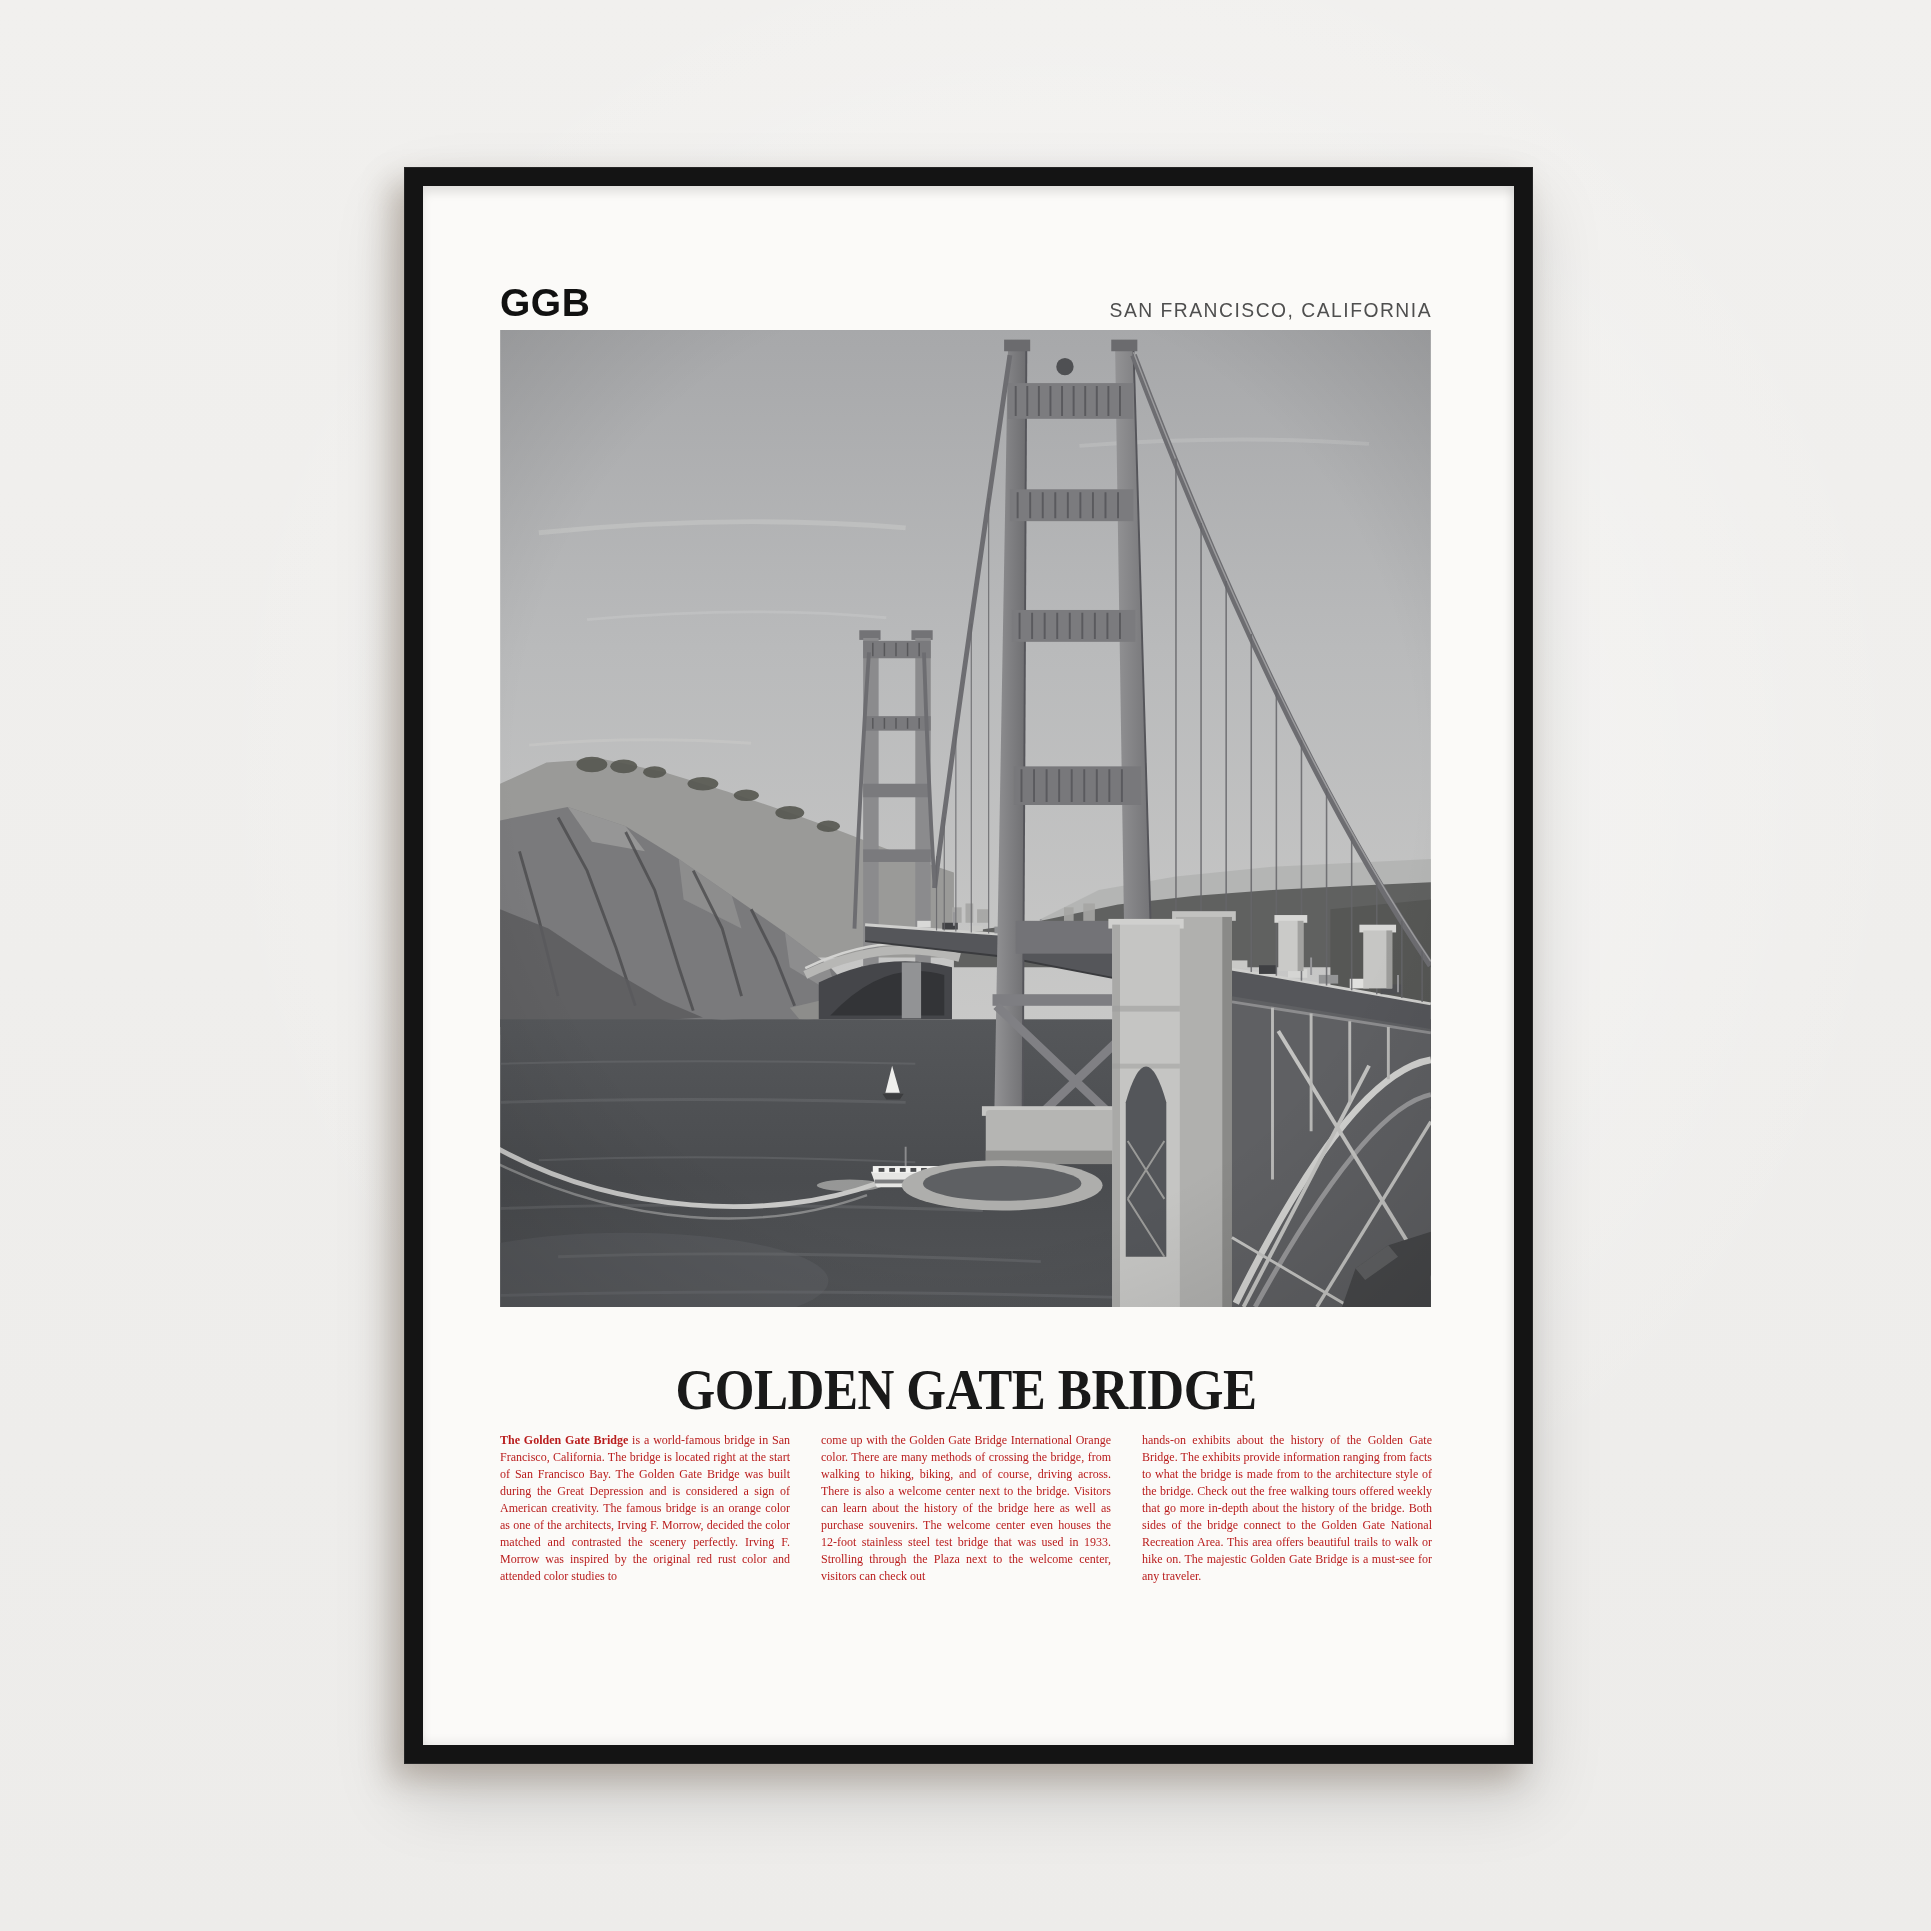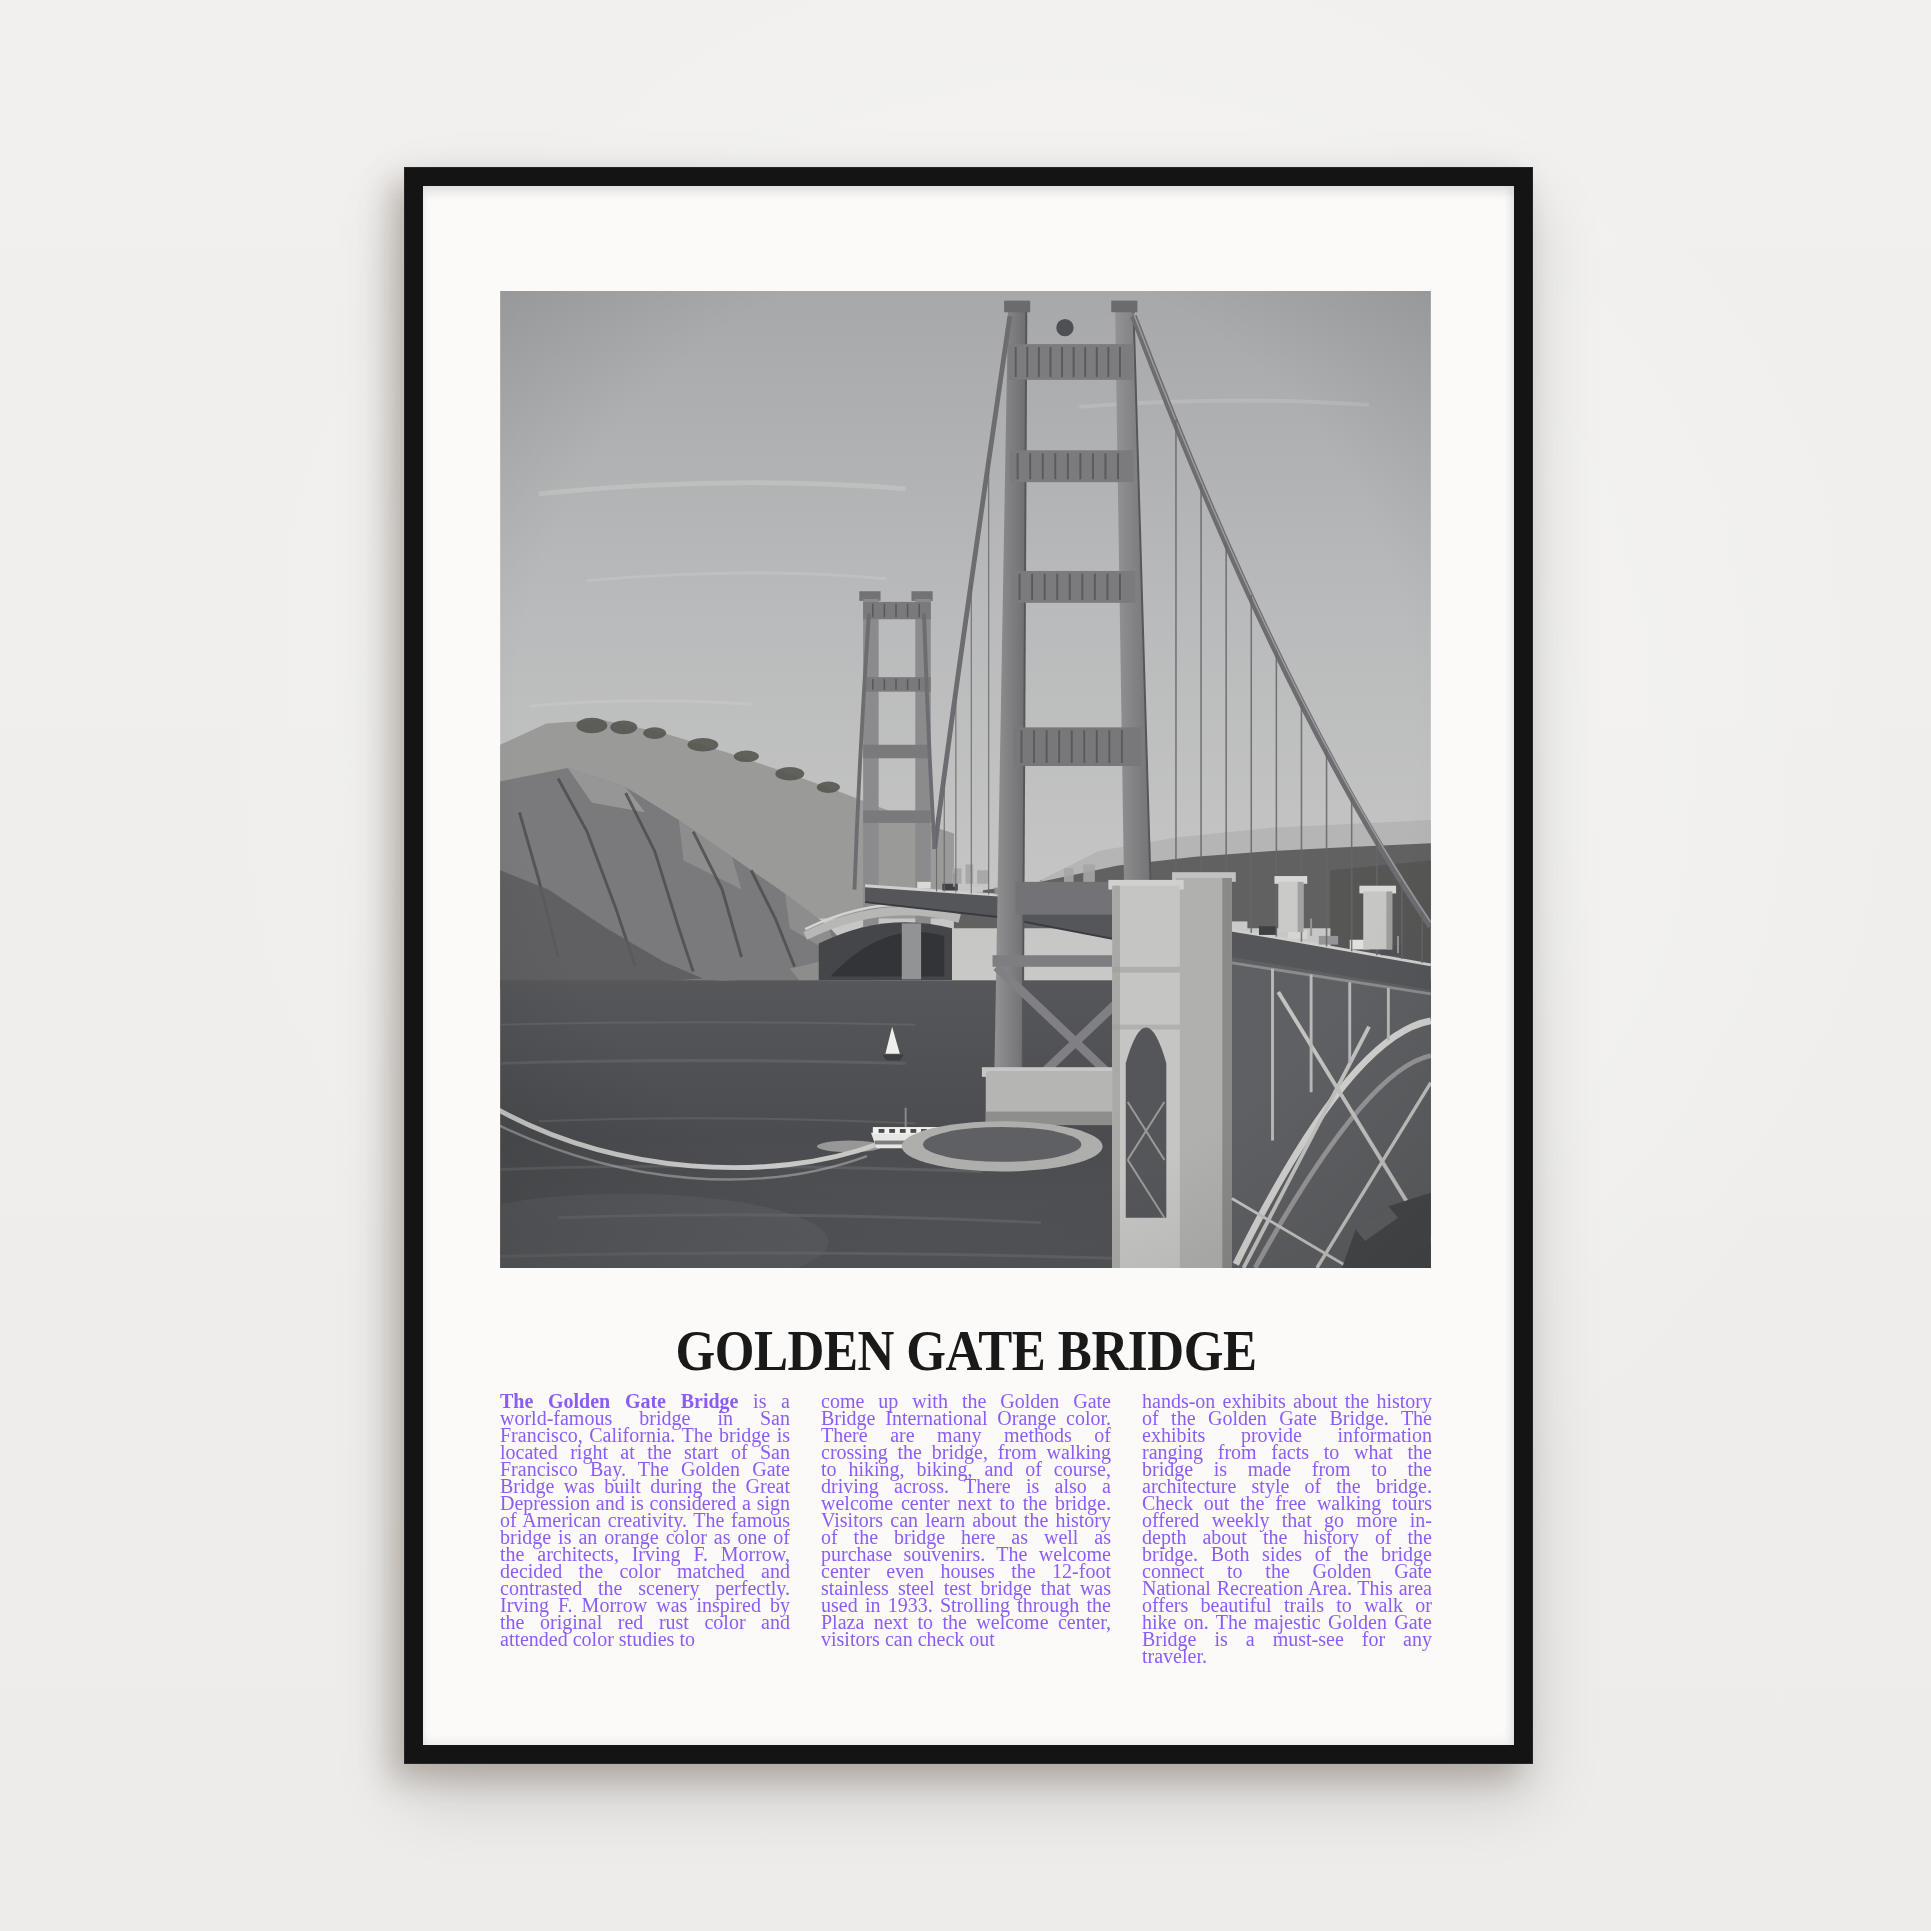--- a/index.html
+++ b/index.html
@@ -18,33 +18,37 @@
     box-sizing:border-box;padding:97px 82px 0 77px;}
   .masthead{display:flex;justify-content:space-between;align-items:flex-end;height:39px;}
   .brand{font-size:39px;font-weight:800;letter-spacing:0.5px;color:#111;line-height:1;}
   .location{font-size:19.3px;font-weight:400;letter-spacing:1.5px;color:#4f4f4f;line-height:1;margin-bottom:1.9px;}
   .photo-wrap{margin-top:7.7px;width:931px;height:977px;}
   .photo-wrap svg{display:block;width:931px;height:977px;}
   .poster-title{margin-top:54px;text-align:center;font-family:"Liberation Serif",serif;
     font-weight:700;font-size:58px;line-height:1.0;color:#191919;letter-spacing:-0.5px;
     transform:scaleX(.88);transform-origin:center;white-space:nowrap;}
   .article{margin-top:13.5px;display:flex;gap:31px;font-family:"Liberation Serif",serif;
-    font-size:20px;line-height:17px;color:#8b5cf6;text-align:justify;}
+    font-size:12px;line-height:17px;color:#b91c1c;text-align:justify;}
   .article .col{flex:1 1 0;}
   .article b{font-weight:700;}
 </style>
 </head>
 <body>
 
 <div id="stage">
   <div class="wall-light"></div>
 
   <div class="frame">
     <div class="poster">
 
+      <div class="masthead">
+        <div class="brand">GGB</div>
+        <div class="location">SAN FRANCISCO, CALIFORNIA</div>
+      </div>
 
       <div class="photo-wrap">
         <svg viewBox="0 0 964 1012" role="img" aria-label="Black and white photograph of the Golden Gate Bridge seen from the Marin Headlands: two suspension towers, sagging main cables, traffic on the curving roadway, concrete arch pylons and steel truss approach on the right, rocky cliffs on the left, and a ferry boat with a curved wake plus a small sailboat on the dark bay water.">
           <defs>
             <linearGradient id="sky" x1="0" y1="0" x2="0" y2="1">
               <stop offset="0" stop-color="#a7a8aa"></stop>
                 <stop offset=".45" stop-color="#b9babb"></stop>
                 <stop offset="1" stop-color="#c9c9c8"></stop>
             </linearGradient>
             <linearGradient id="water" x1="0" y1="0" x2="0" y2="1">

